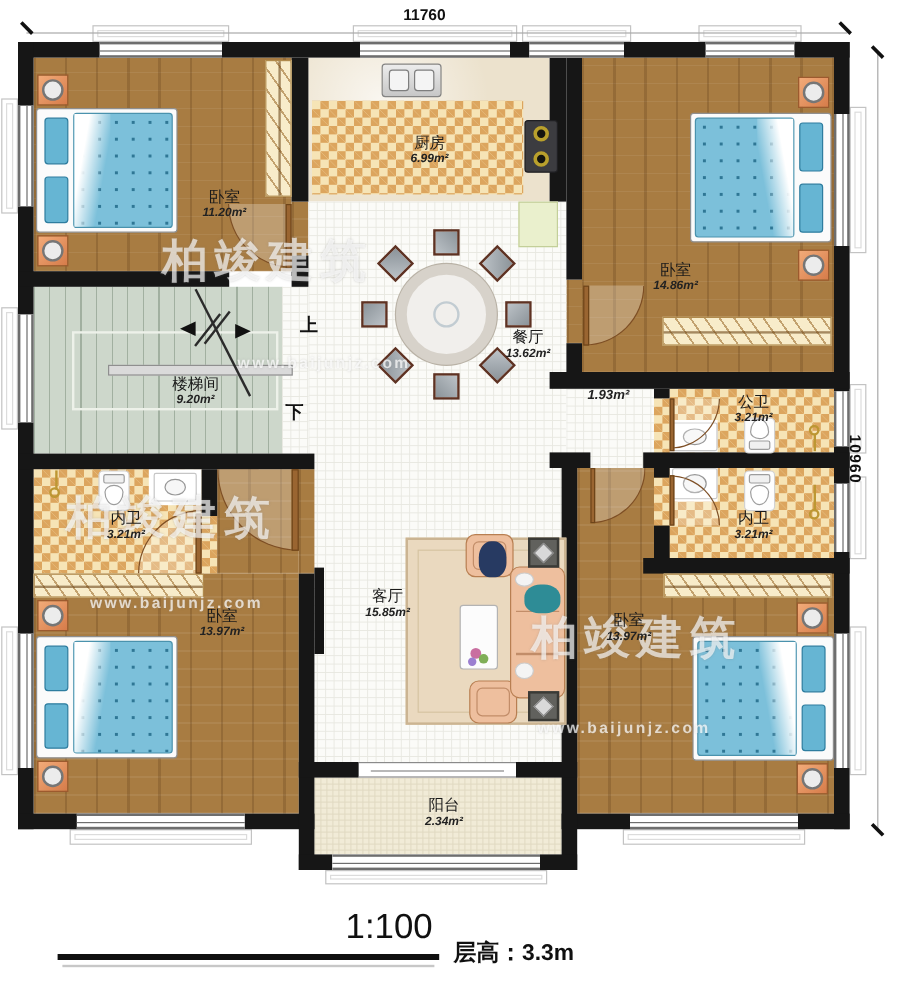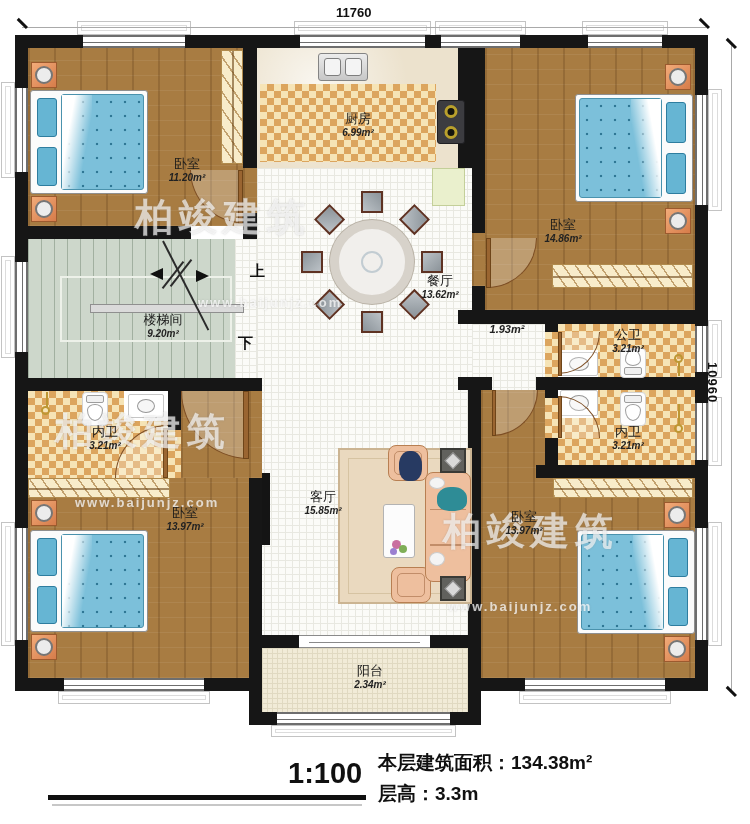--- a/index.html
+++ b/index.html
@@ -150,21 +150,21 @@
   .dimtext.vert{writing-mode:vertical-rl;letter-spacing:1px;}
 
   
   .wm{position:absolute;font-weight:bold;color:rgba(255,255,255,.66);letter-spacing:6px;z-index:25;
       text-shadow:0 0 2px rgba(120,120,120,.35);font-size:38px;}
   .wmu{position:absolute;font-weight:bold;color:rgba(255,255,255,.72);letter-spacing:2px;z-index:25;
       text-shadow:0 0 2px rgba(120,120,120,.3);font-size:13px;margin-top:47px;}
 
   
   .title-cn{position:absolute;left:48px;top:745px;font-size:42px;font-weight:bold;color:#101010;letter-spacing:4px;z-index:40;}
-  .title-scale{position:absolute;left:288px;top:757px;font-size:29px;font-weight:bold;color:#101010;z-index:40;}
+  .title-scale{position:absolute;left:288px;top:757px;font-size:29px;font-weight:normal;color:#101010;z-index:40;}
   .tline1{position:absolute;left:48px;top:795px;width:318px;height:5px;background:#101010;z-index:40;}
   .tline2{position:absolute;left:52px;top:804px;width:310px;height:2px;background:#c7c7c7;z-index:40;}
   .tinfo{position:absolute;font-size:19px;font-weight:bold;color:#101010;z-index:40;white-space:nowrap;}
 </style>
 </head>
 <body>
 
 <div class="canvas">
 
   <div class="dimtext" style="left:336px;top:5px;">11760</div>
@@ -442,20 +442,17 @@
   <div class="wm" style="left:135px;top:192px;">柏竣建筑</div>
   <div class="wmu" style="left:198px;top:248px;">www.baijunjz.com</div>
   <div class="wm" style="left:55px;top:406px;">柏竣建筑</div>
   <div class="wmu" style="left:75px;top:448px;">www.baijunjz.com</div>
   <div class="wm" style="left:443px;top:506px;">柏竣建筑</div>
   <div class="wmu" style="left:448px;top:552px;">www.baijunjz.com</div>
 
   <div class="title-scale">1:100</div>
   <div class="tline1"></div>
   <div class="tline2"></div>
-  <div class="tinfo" style="left:378px;top:750px;">
-    <span>本层建筑面积：</span><span>134.38m²</span>
-  </div>
   <div class="tinfo" style="left:378px;top:781px;">
     <span>层高：</span><span>3.3m</span>
   </div>
 
 </div>
 
 </body></html>

